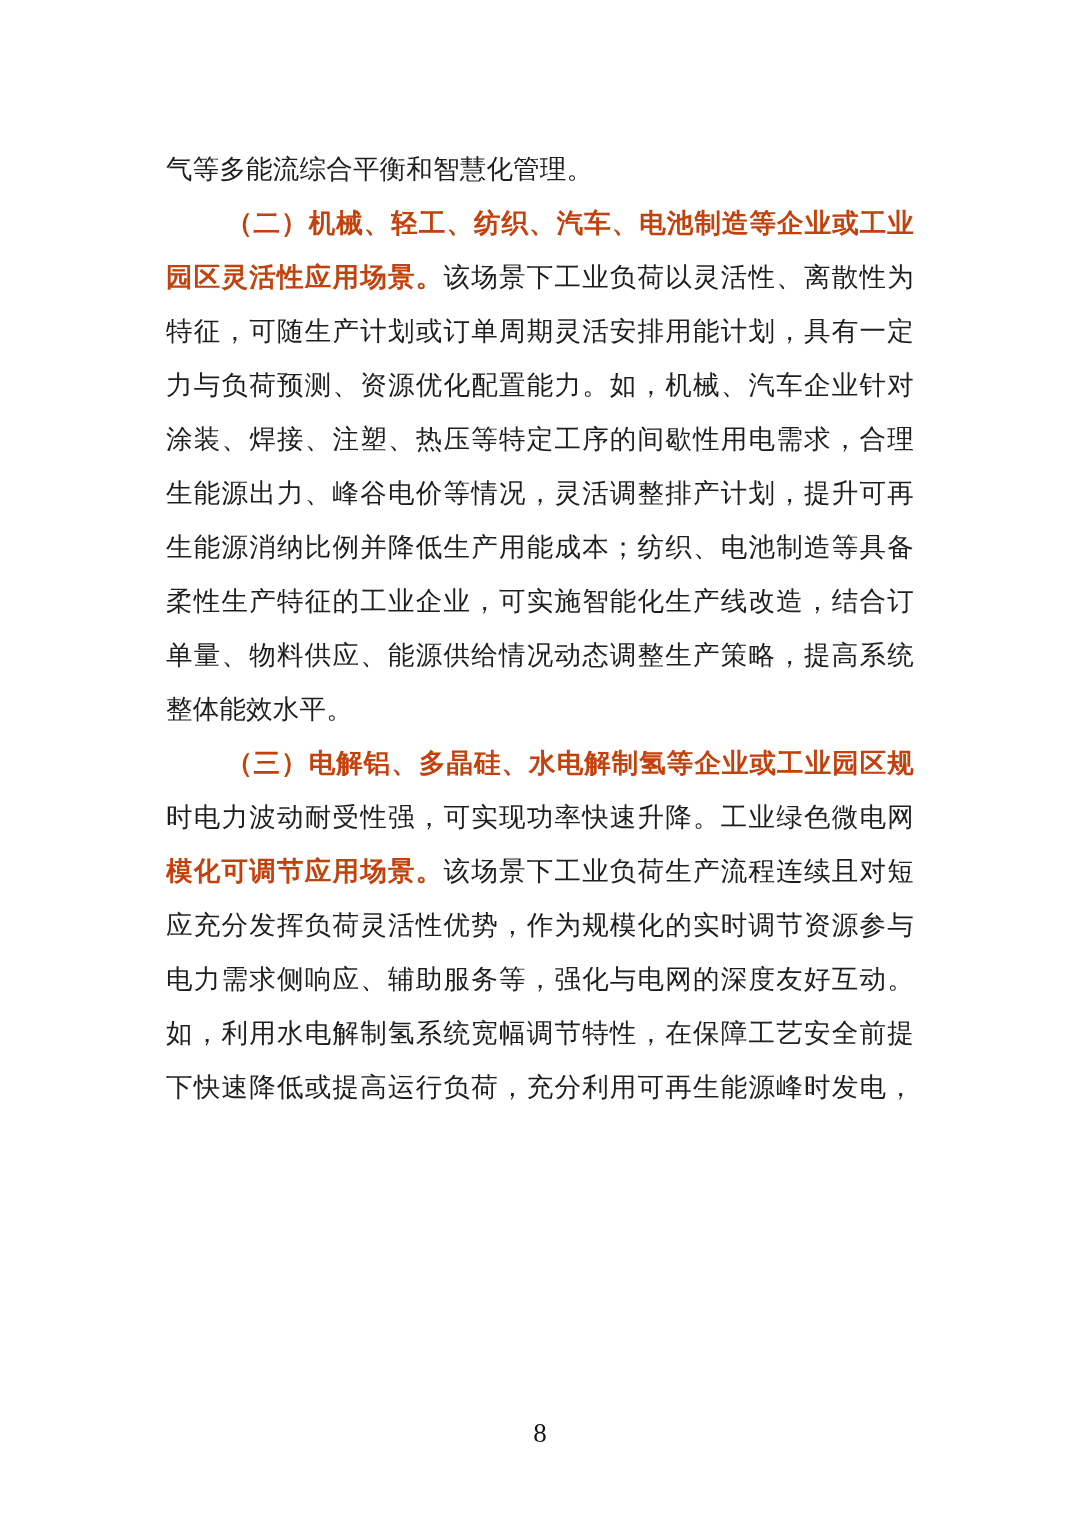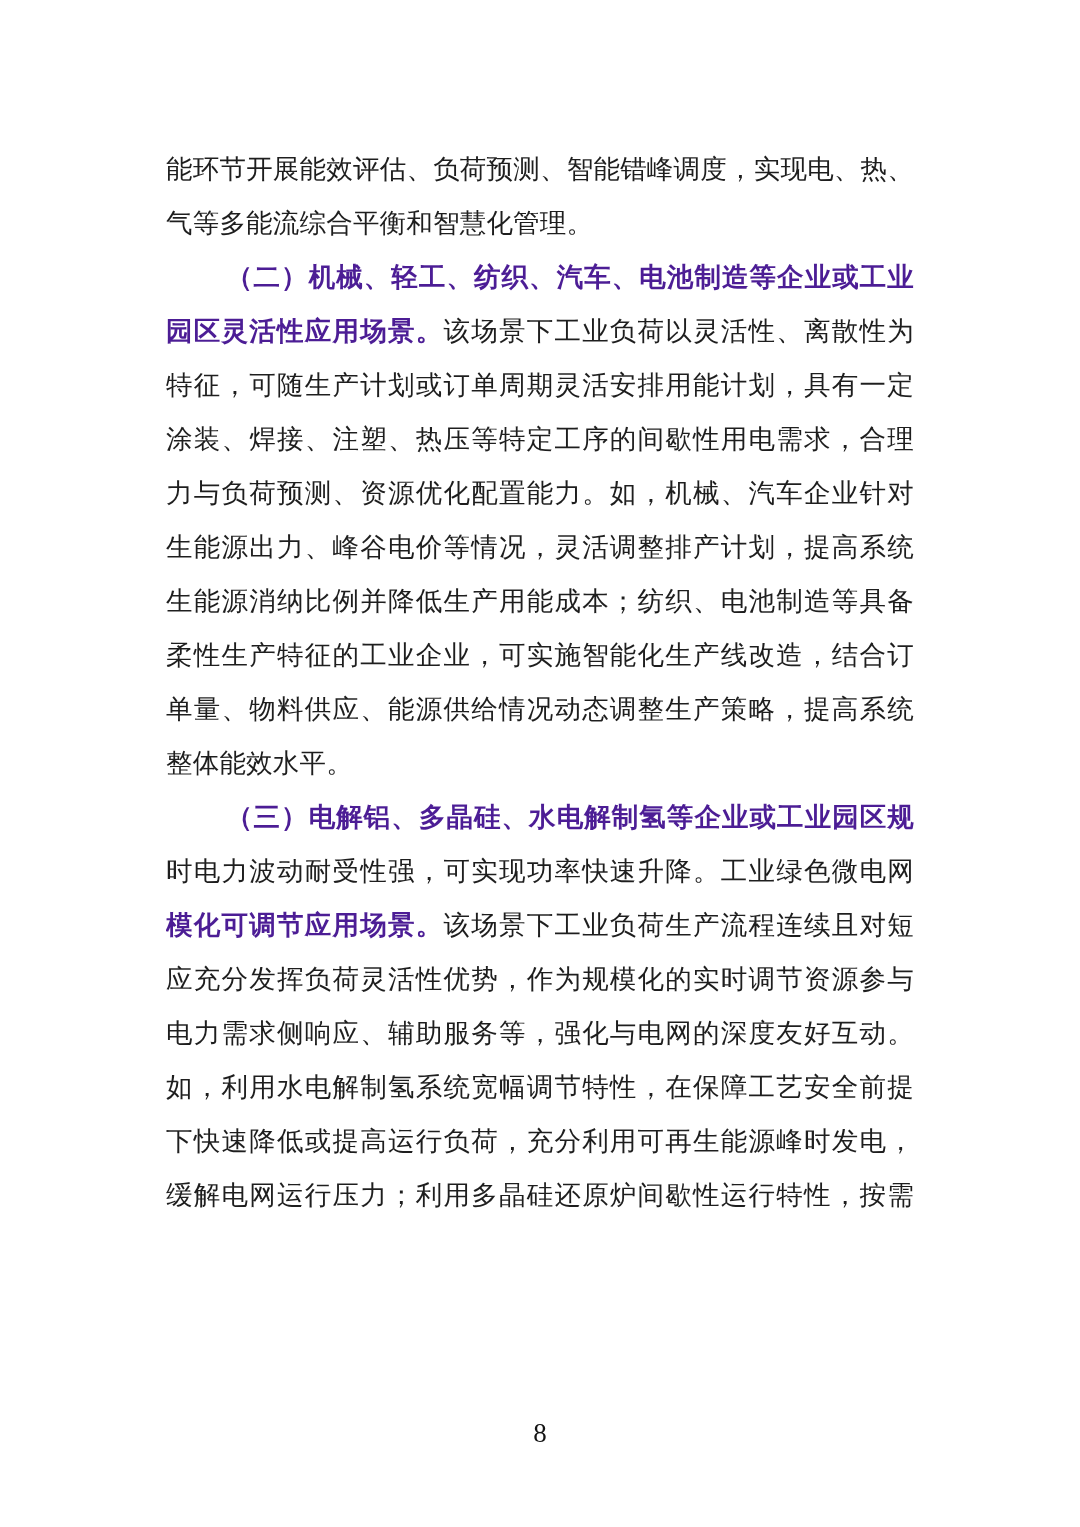--- a/index.html
+++ b/index.html
@@ -30,66 +30,64 @@
     overflow: hidden;
     text-align: justify;
     text-justify: inter-character;
     letter-spacing: 0.2px;
   }
   .line.just  { text-align-last: justify; }
   .line.nojust { text-align-last: left; }
   .line.indent { text-indent: 60px; }
   .bold {
     font-weight: bold;
-    color: #4c1d95;
+    color: #c2410c;
   }
   .pagenum {
     position: absolute;
     top: 1413px;
     left: 0;
     width: 1080px;
     text-align: center;
     font-size: 27px;
     line-height: 40px;
     color: #141414;
   }
 </style>
 </head>
 <body>
 
 <div class="page">
 
   <div class="textblock">
 
     <div class="para">
-      <div class="line just"><span>能环节开展能效评估、负荷预测、智能错峰调度，实现电、热、</span></div>
       <div class="line nojust"><span>气等多能流综合平衡和智慧化管理。</span></div>
     </div>
 
     <div class="para">
       <div class="line just indent"><span class="bold">（二）机械、轻工、纺织、汽车、电池制造等企业或工业</span></div>
       <div class="line just"><span class="bold">园区灵活性应用场景。</span><span>该场景下工业负荷以灵活性、离散性为</span></div>
       <div class="line just"><span>特征，可随生产计划或订单周期灵活安排用能计划，具有一定</span></div>
+      <div class="line just"><span>力与负荷预测、资源优化配置能力。如，机械、汽车企业针对</span></div>
       <div class="line just"><span>涂装、焊接、注塑、热压等特定工序的间歇性用电需求，合理</span></div>
-      <div class="line just"><span>力与负荷预测、资源优化配置能力。如，机械、汽车企业针对</span></div>
-      <div class="line just"><span>生能源出力、峰谷电价等情况，灵活调整排产计划，提高系统</span></div>
+      <div class="line just"><span>生能源出力、峰谷电价等情况，灵活调整排产计划，提升可再</span></div>
       <div class="line just"><span>生能源消纳比例并降低生产用能成本；纺织、电池制造等具备</span></div>
       <div class="line just"><span>柔性生产特征的工业企业，可实施智能化生产线改造，结合订</span></div>
       <div class="line just"><span>单量、物料供应、能源供给情况动态调整生产策略，提高系统</span></div>
       <div class="line nojust"><span>整体能效水平。</span></div>
     </div>
 
     <div class="para">
       <div class="line just indent"><span class="bold">（三）电解铝、多晶硅、水电解制氢等企业或工业园区规</span></div>
       <div class="line just"><span>时电力波动耐受性强，可实现功率快速升降。工业绿色微电网</span></div>
       <div class="line just"><span class="bold">模化可调节应用场景。</span><span>该场景下工业负荷生产流程连续且对短</span></div>
       <div class="line just"><span>应充分发挥负荷灵活性优势，作为规模化的实时调节资源参与</span></div>
       <div class="line just"><span>电力需求侧响应、辅助服务等，强化与电网的深度友好互动。</span></div>
       <div class="line just"><span>如，利用水电解制氢系统宽幅调节特性，在保障工艺安全前提</span></div>
       <div class="line just"><span>下快速降低或提高运行负荷，充分利用可再生能源峰时发电，</span></div>
-      <div class="line just"><span>缓解电网运行压力；利用多晶硅还原炉间歇性运行特性，按需</span></div>
     </div>
 
   </div>
 
   <div class="pagenum">8</div>
 
 </div>
 
 </body></html>

